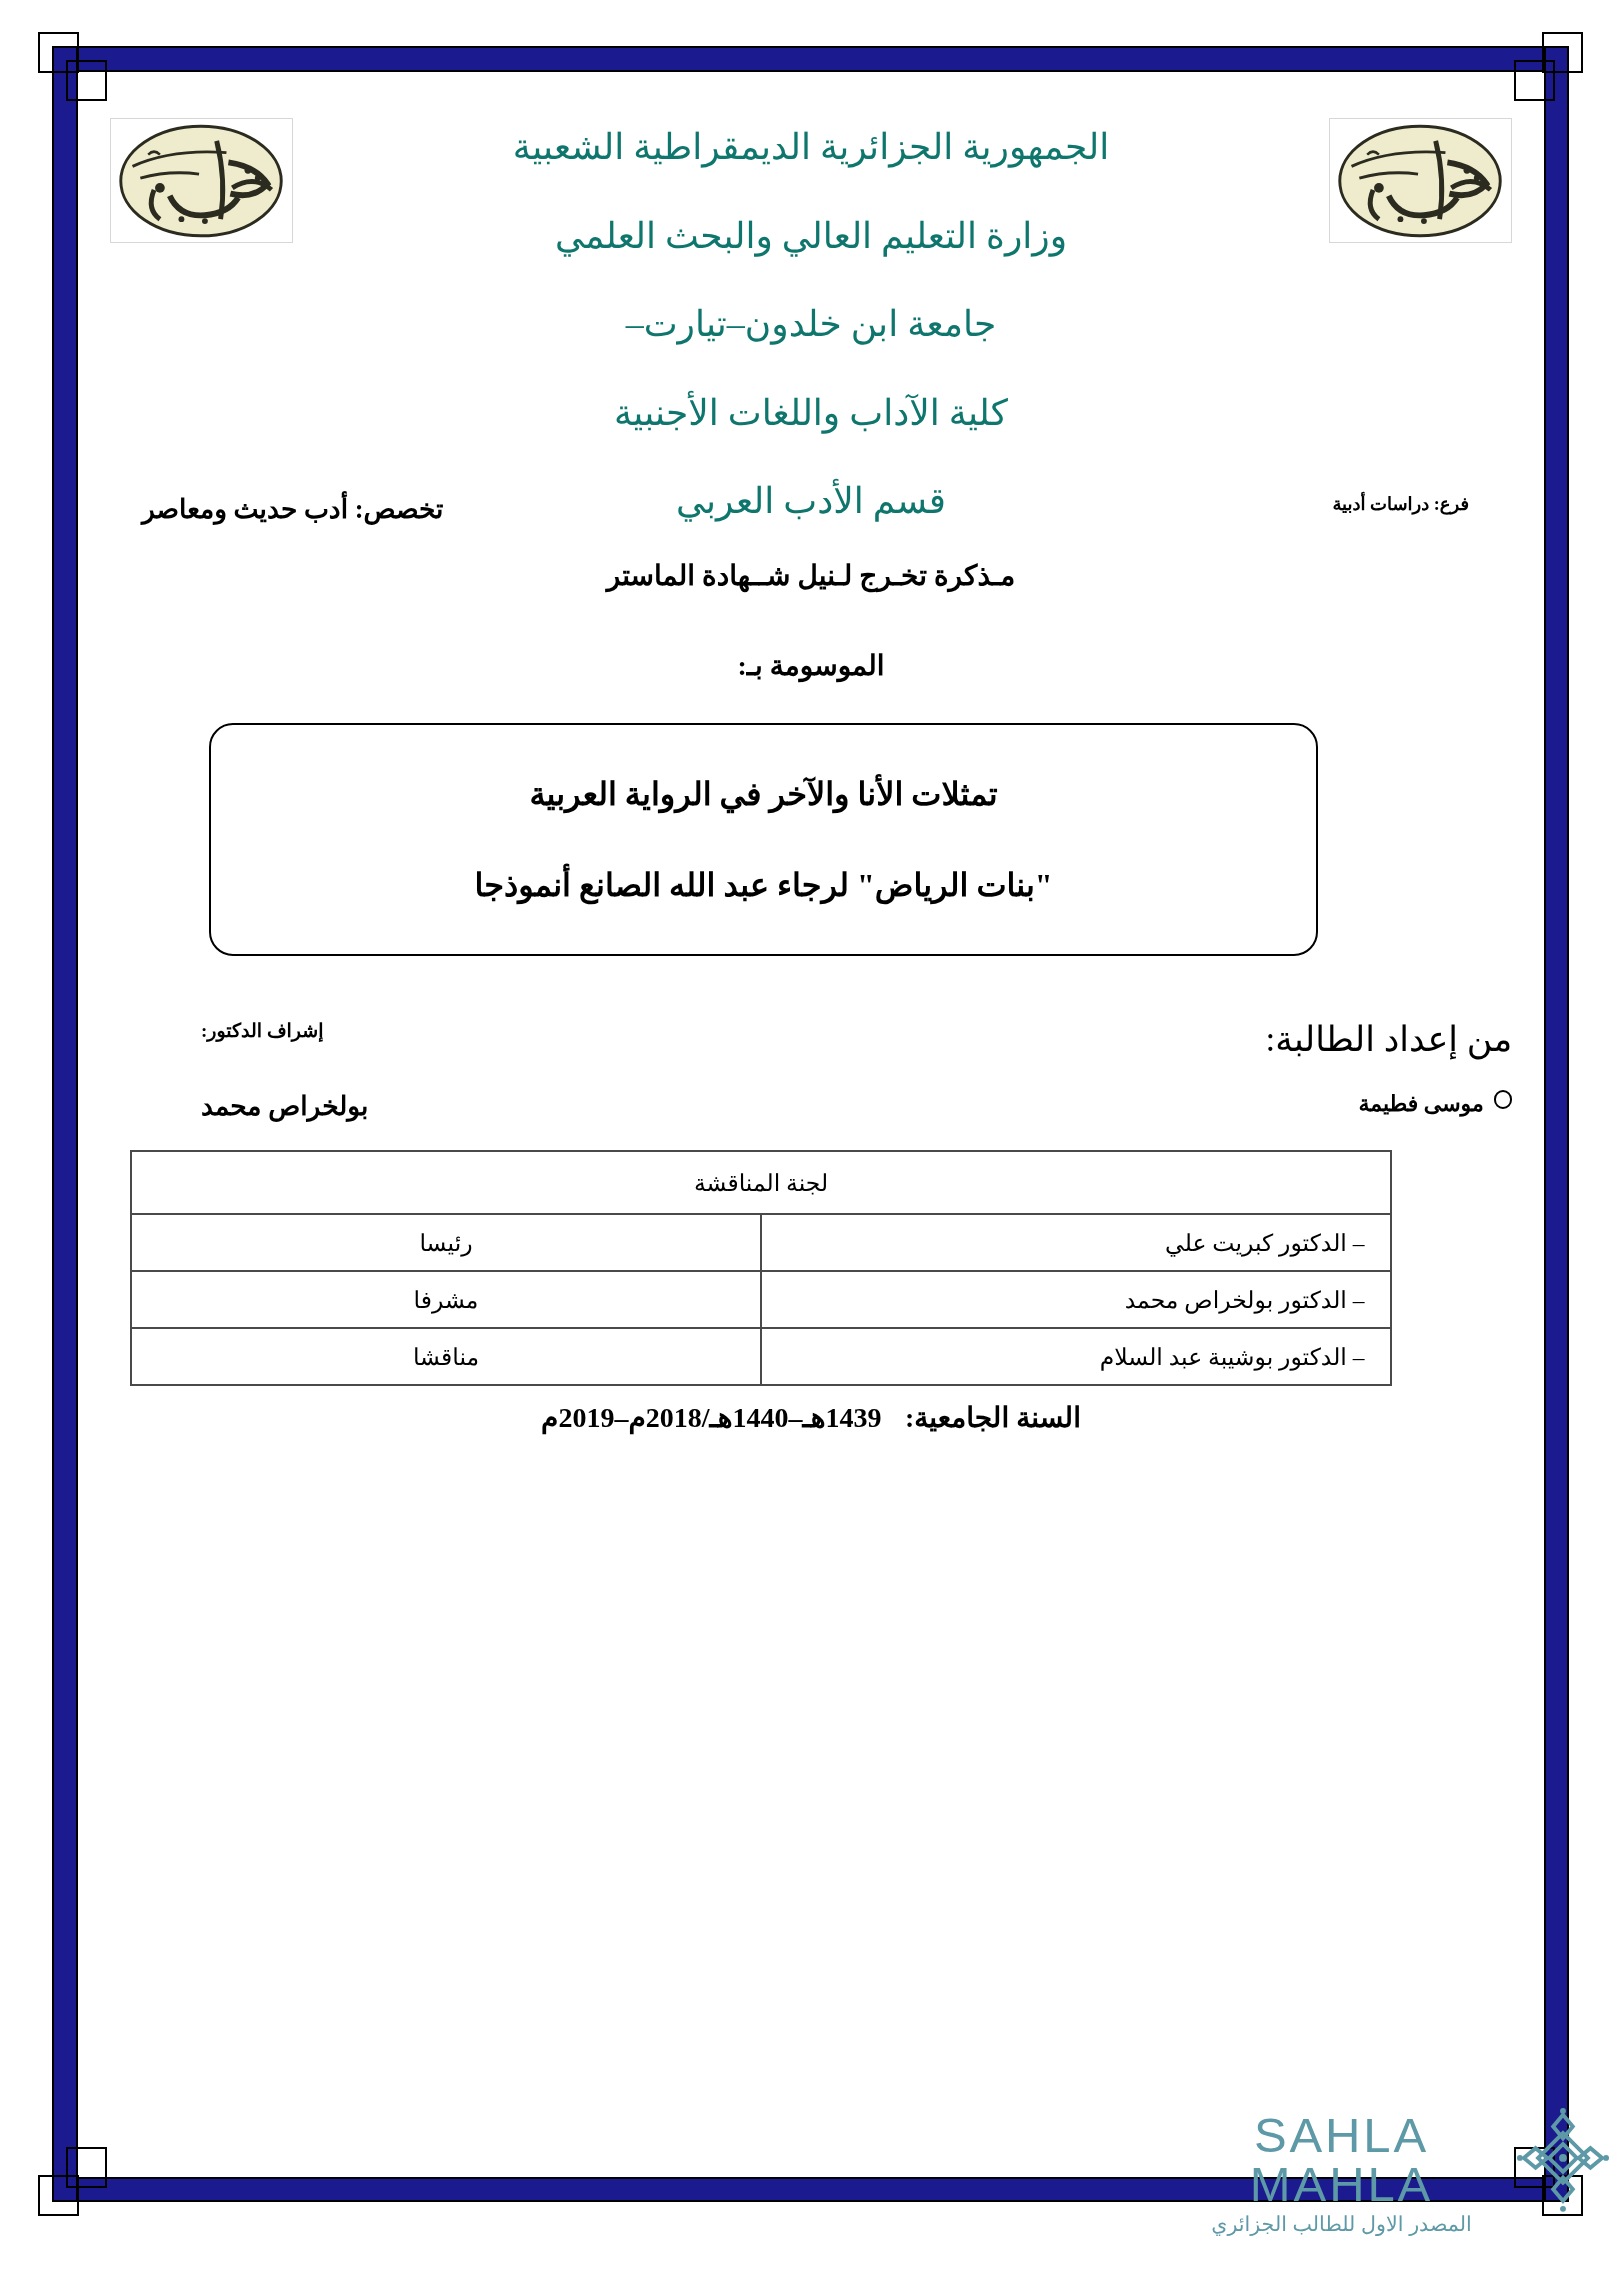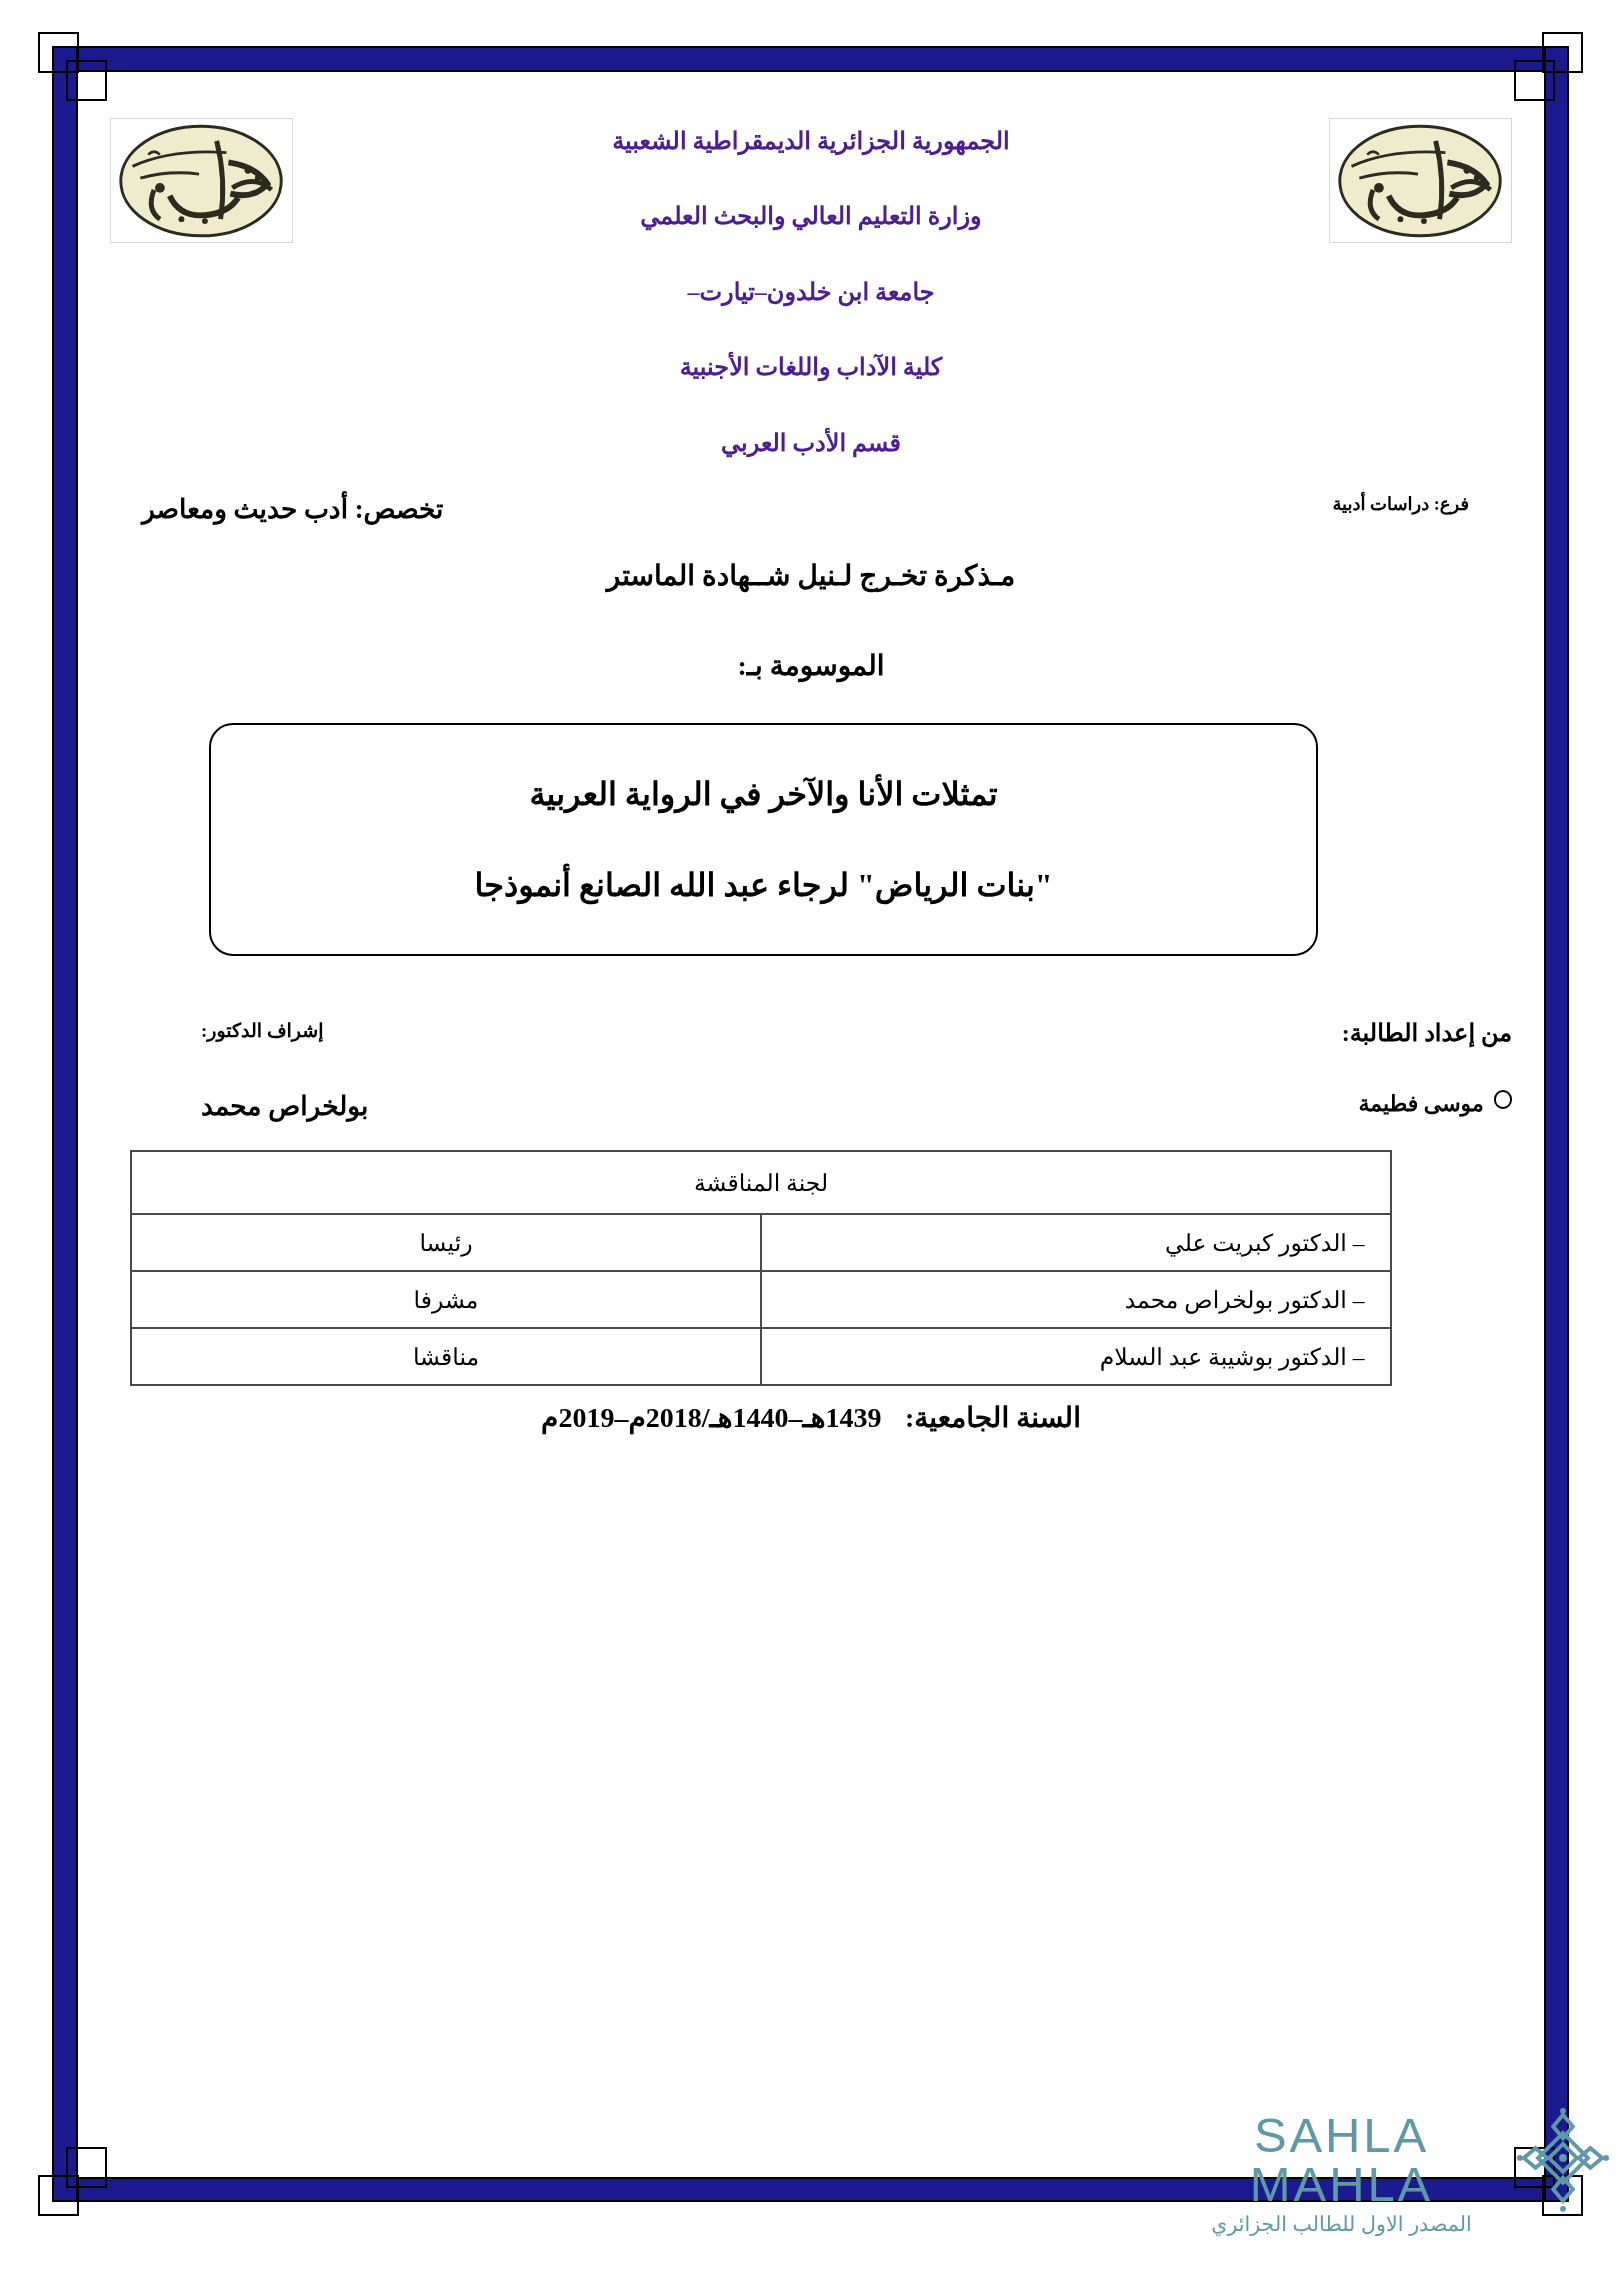--- a/index.html
+++ b/index.html
@@ -78,23 +78,23 @@
 
   
   .hdr-block {
     position: absolute;
     left: 0;
     right: 0;
     top: 35px;
     text-align: center;
   }
   .hdr-line {
-    font-size: 24px;
-    font-weight: bold;
-    color: #4c1d95;
+    font-size: 36px;
+    font-weight: normal;
+    color: #0f766e;
     line-height: 1.1;
     margin-bottom: 49px;
     letter-spacing: 0px;
   }
 
   
   .branch-row {
     position: absolute;
     left: 0;
     right: 0;
@@ -160,22 +160,22 @@
     position: absolute;
     left: 0;
     right: 0;
     top: 926px;
     height: 127px;
   }
   .auth-label-right {
     position: absolute;
     right: 11.8px;
     top: 0;
-    font-size: 24px;
-    font-weight: bold;
+    font-size: 35px;
+    font-weight: normal;
   }
   .auth-label-left {
     position: absolute;
     left: 103px;
     top: 0;
     font-size: 19px;
     font-weight: bold;
   }
   .auth-name-right {
     position: absolute;

